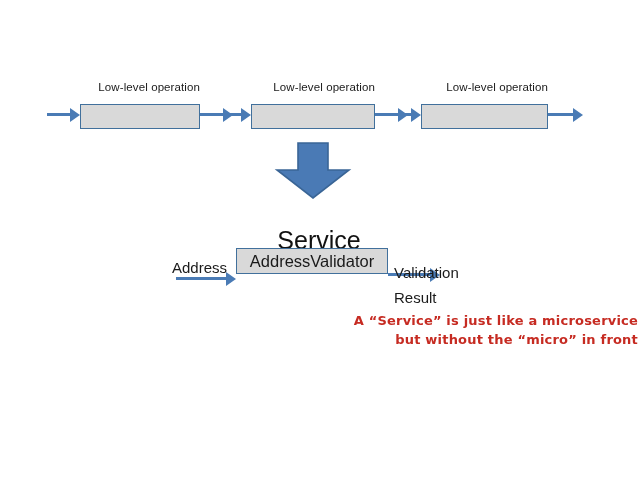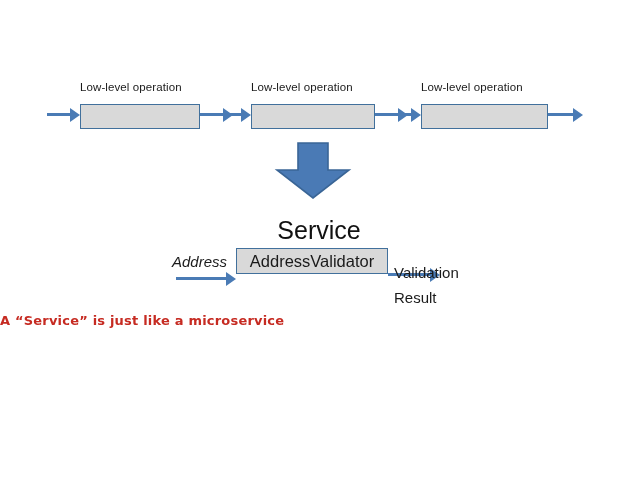--- a/index.html
+++ b/index.html
@@ -18,21 +18,21 @@
     background: #ffffff;
     overflow: hidden;
   }
 
   
   .op-label {
     position: absolute;
     font-family: "Liberation Sans", sans-serif;
     font-size: 11.5px;
     color: #1a1a1a;
-    text-align: left;
+    text-align: right;
     white-space: nowrap;
     letter-spacing: 0.1px;
   }
   .op-box {
     position: absolute;
     background: #d9d9d9;
     border: 1.6px solid #41709c;
     box-sizing: border-box;
     height: 25px;
   }
@@ -95,21 +95,21 @@
     color: #1a1a1a;
     white-space: nowrap;
     line-height: 19px;
   }
 
   
   .note {
     position: absolute;
     width: 638px;
     left: 0;
-    text-align: left;
+    text-align: right;
     color: #c62b22;
     font-family: "DejaVu Sans", sans-serif;
     font-size: 13px;
     font-weight: bold;
     line-height: 19px;
     letter-spacing: 0.2px;
     white-space: nowrap;
   }
   .note span { display: block; }
 </style>
@@ -154,25 +154,25 @@
     </div>
 
   </div>
 
   <div class="block-down" style="left:273px; top:142px;">
     <svg width="80" height="58" viewBox="0 0 80 58" aria-hidden="true">
       <polygon points="25,1 55,1 55,28 76,28 40,56 4,28 25,28" fill="#4a7ab5" stroke="#3a6596" stroke-width="1.6" stroke-linejoin="miter"></polygon>
     </svg>
   </div>
 
-  <div class="service-title" style="left:249px; top:216px; width:140px;">Service</div>
+  <div class="service-title" style="left:249px; top:226px; width:140px;">Service</div>
 
   <div>
 
-    <div class="io-label" style="left:172px; top:252px;font-style:italic;">Address</div>
+    <div class="io-label" style="left:172px; top:258px;">Address</div>
 
     <div class="arrow-r" style="left:176px; top:272px; width:60px;">
       <div class="shaft" style="width:50px;"></div>
       <div class="head" style="left:50px;"></div>
     </div>
 
     <div class="svc-box" style="left:236px; top:248px; width:152px; height:26px;">
       <span class="svc-box-label">AddressValidator</span>
     </div>
 
@@ -181,15 +181,16 @@
       <div class="head" style="left:42px;"></div>
     </div>
 
     <div class="io-label" style="left:394px; top:263px;">Validation</div>
     <div class="io-label" style="left:394px; top:280px;margin-top:8px;">Result</div>
 
   </div>
 
   <div class="note" style="top:311px;">
     <span>A “Service” is just like a microservice</span>
+    <span>but without the “micro” in front</span>
   </div>
 
 </div>
 
 </body></html>

